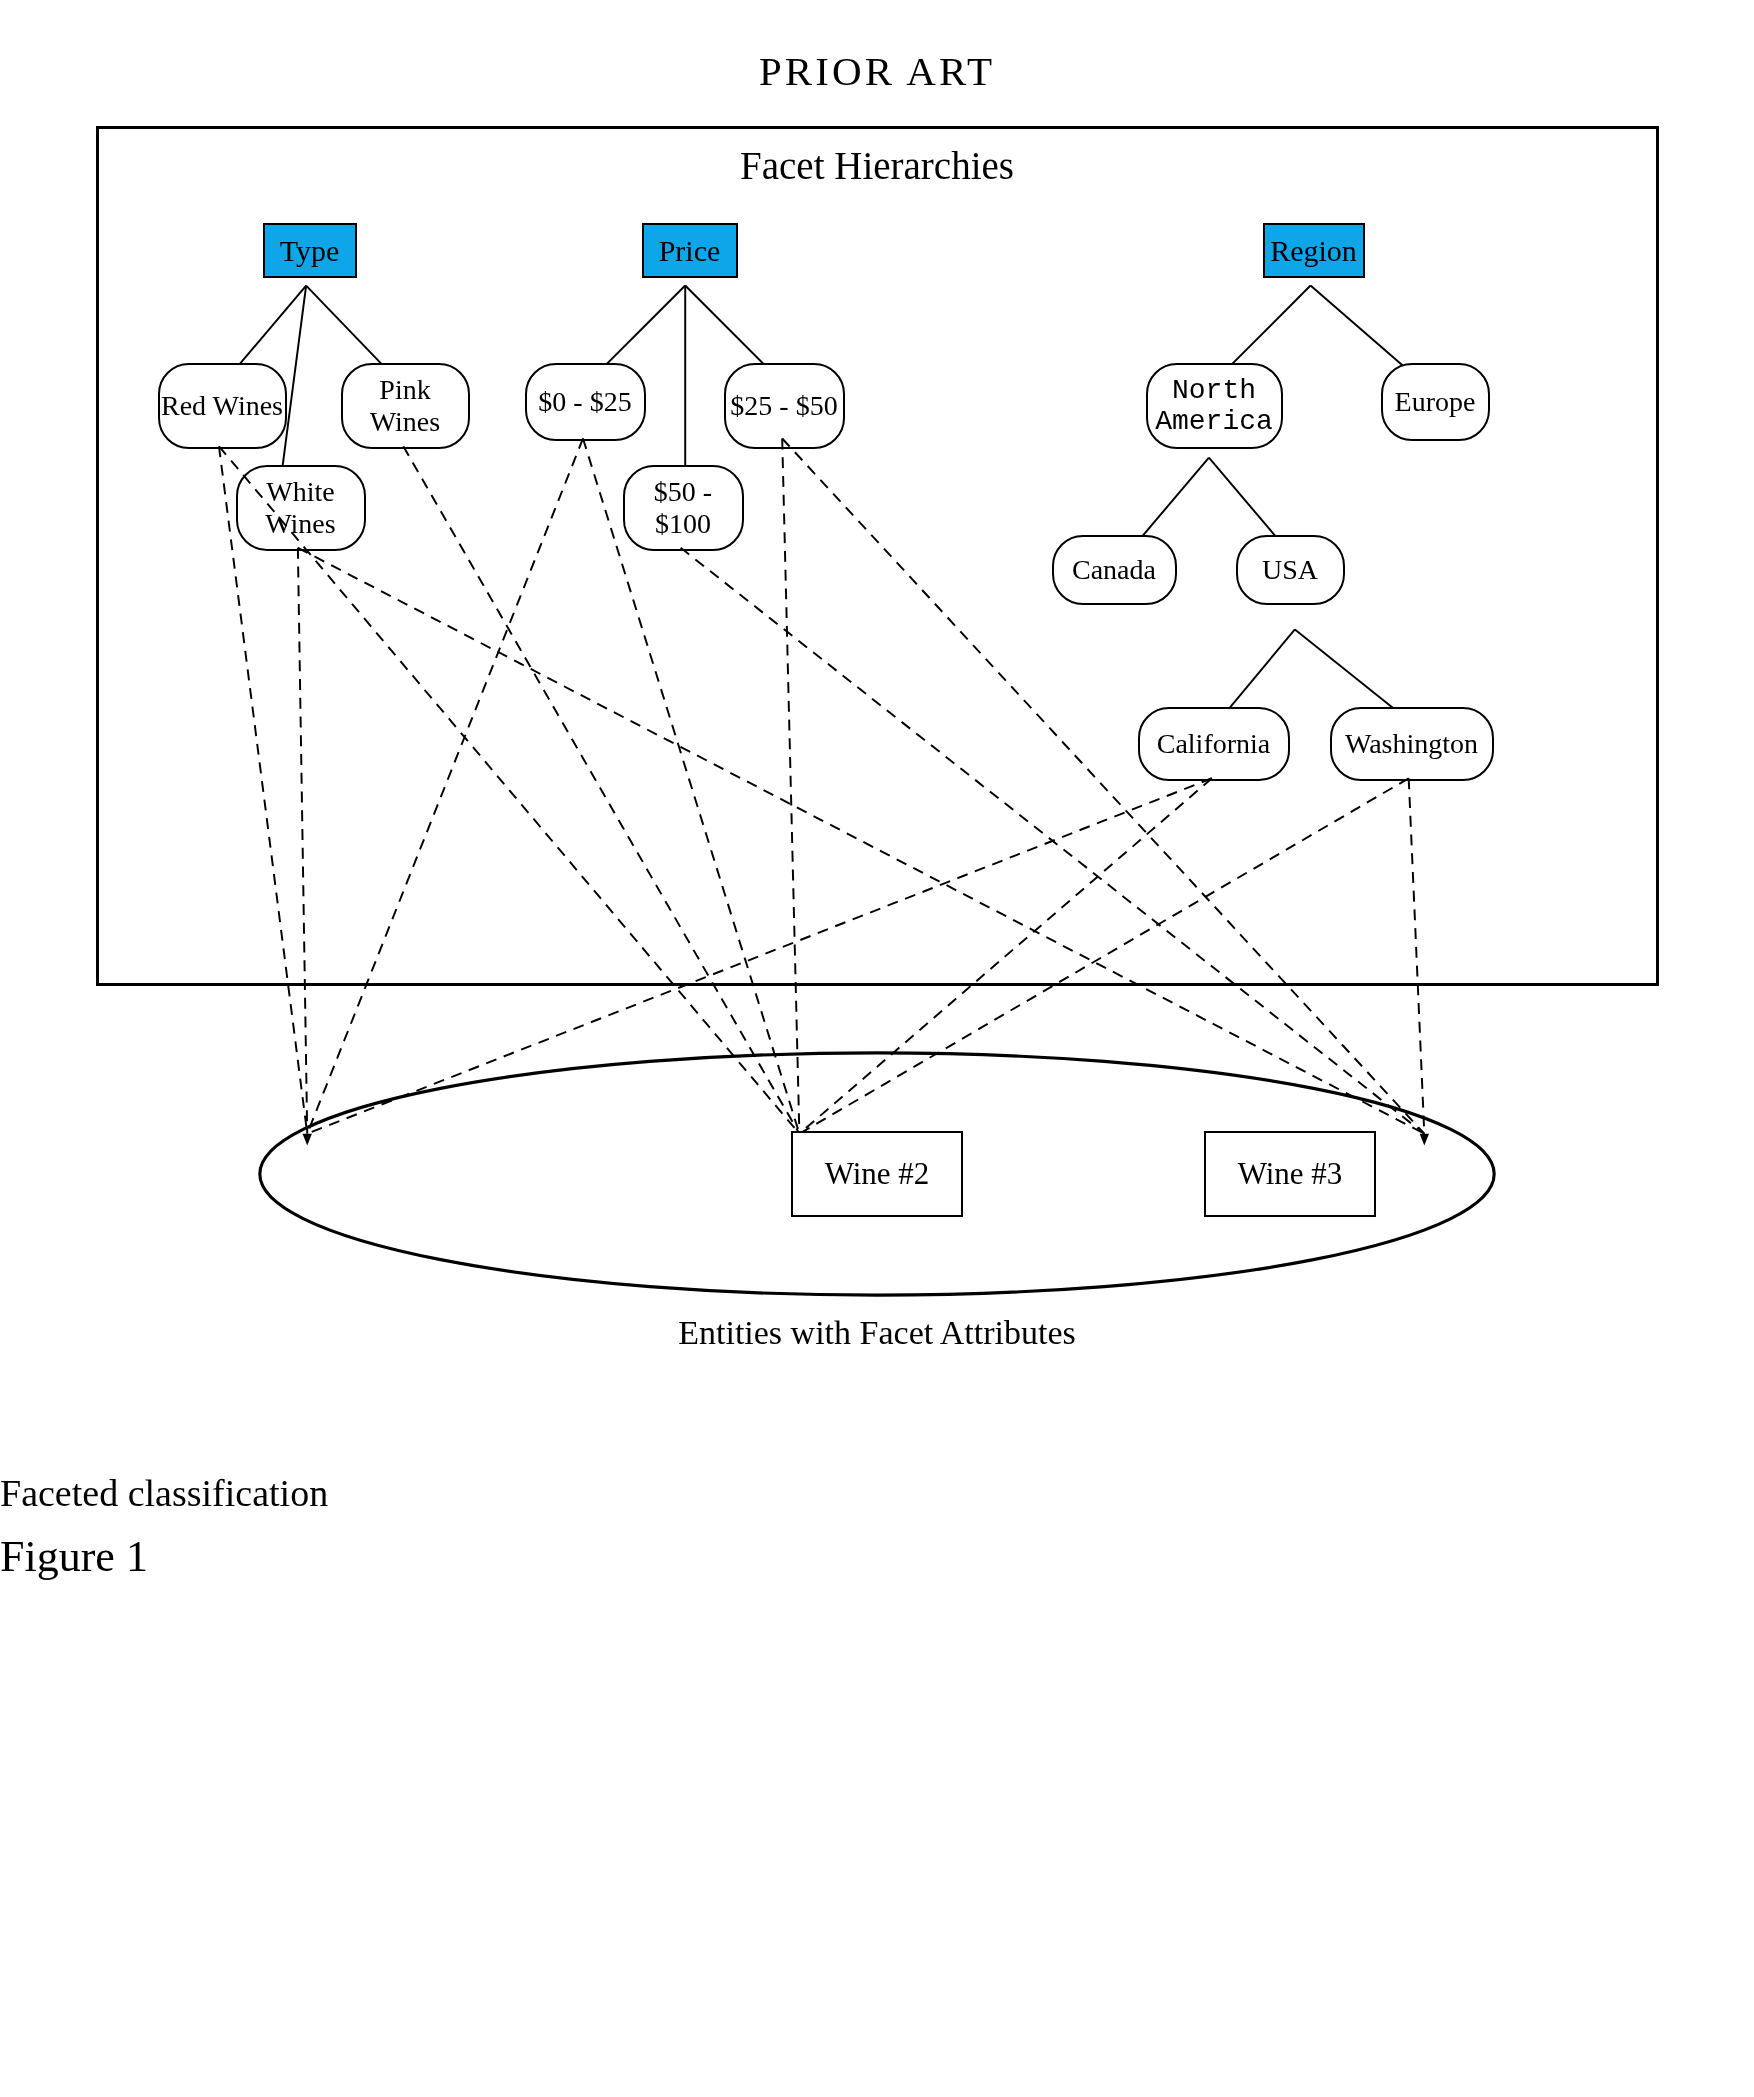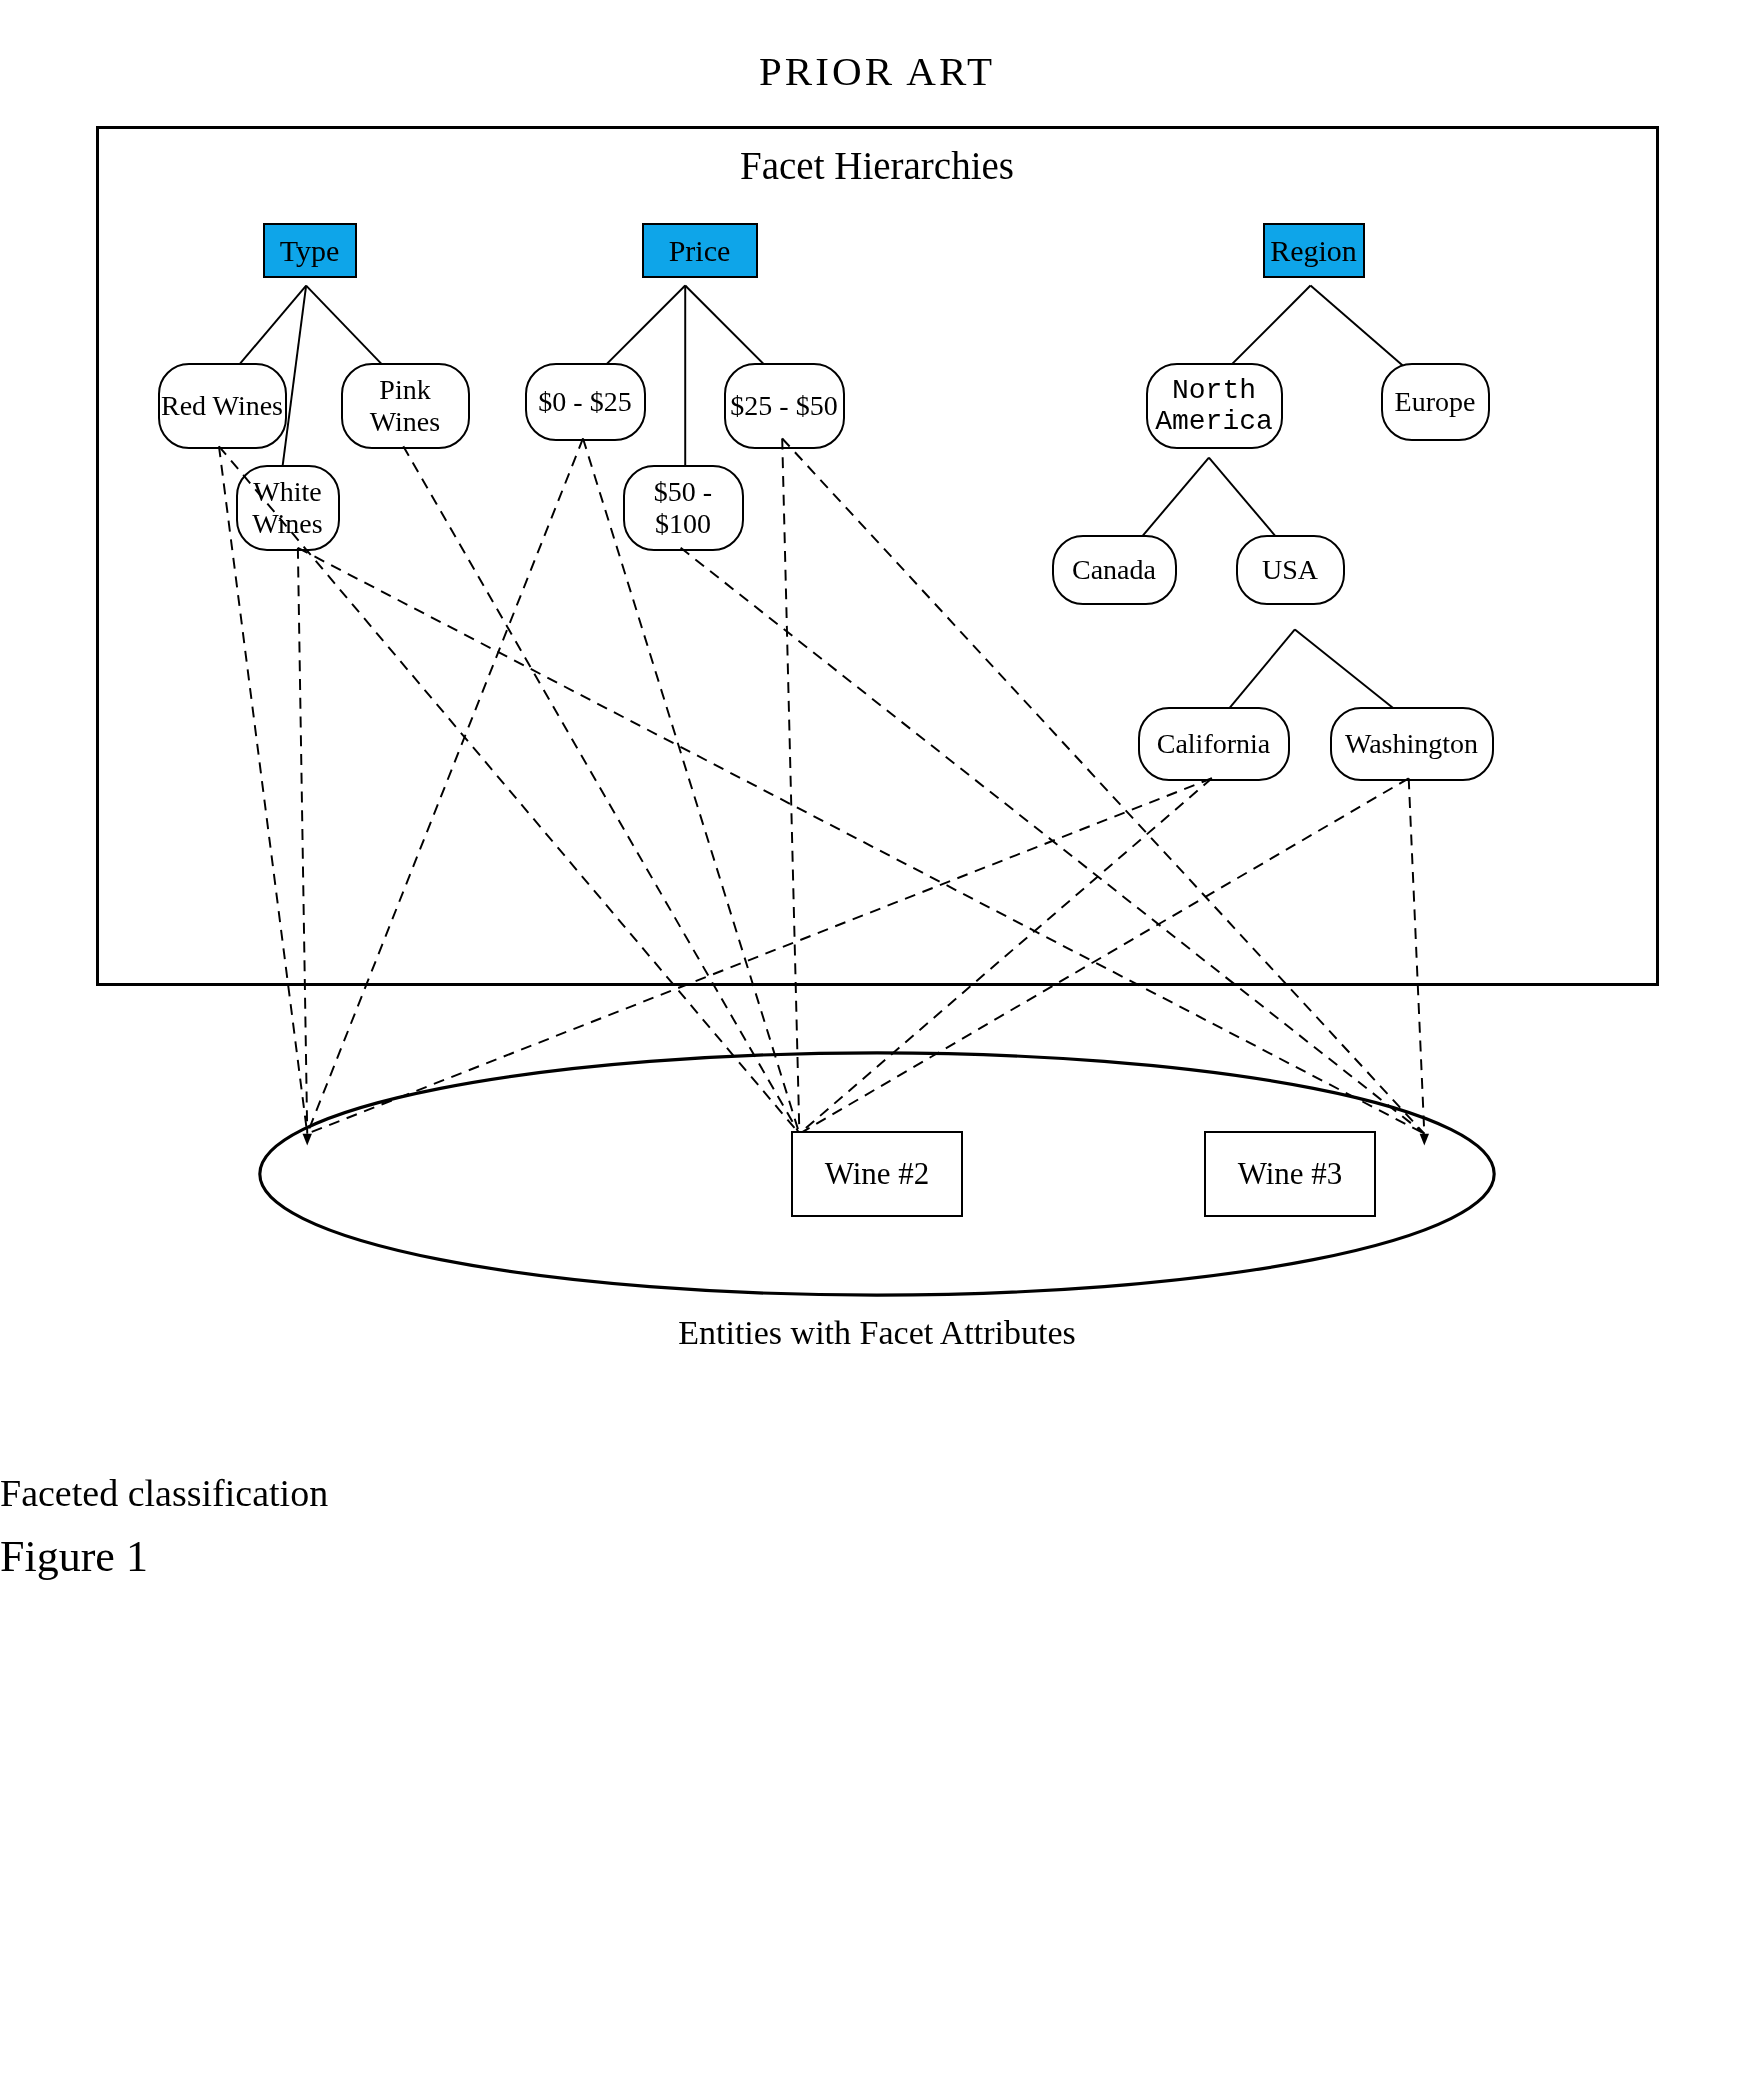--- a/index.html
+++ b/index.html
@@ -167,31 +167,31 @@
 
       <line x1="1420" y1="420" x2="1530" y2="550" stroke="#000" stroke-width="2.5"></line>
 
       <line x1="1530" y1="640" x2="1430" y2="760" stroke="#000" stroke-width="2.5"></line>
 
       <line x1="1530" y1="640" x2="1680" y2="760" stroke="#000" stroke-width="2.5"></line>
     </svg>
 
     <div class="node-rect" style="left:164px;top:94px;width:94px;height:55px;">Type</div>
 
-    <div class="node-rect" style="left:543px;top:94px;width:116px;height:55px;">Price</div>
+    <div class="node-rect" style="left:543px;top:94px;width:96px;height:55px;">Price</div>
 
     <div class="node-rect" style="left:1164px;top:94px;width:102px;height:55px;">Region</div>
 
     <div class="node-rounded" style="left:59px;top:234px;width:129px;height:86px;">Red
 Wines</div>
 
     <div class="node-rounded" style="left:242px;top:234px;width:129px;height:86px;">Pink
 Wines</div>
 
-    <div class="node-rounded" style="left:137px;top:336px;width:104px;height:86px;">White
+    <div class="node-rounded" style="left:137px;top:336px;width:130px;height:86px;">White
 Wines</div>
 
     <div class="node-rounded" style="left:426px;top:234px;width:121px;height:78px;text-align:center;">$0 - $25</div>
 
     <div class="node-rounded" style="left:625px;top:234px;width:121px;height:86px;">$25 -
 $50</div>
 
     <div class="node-rounded" style="left:524px;top:336px;width:121px;height:86px;">$50 -
 $100</div>
 

